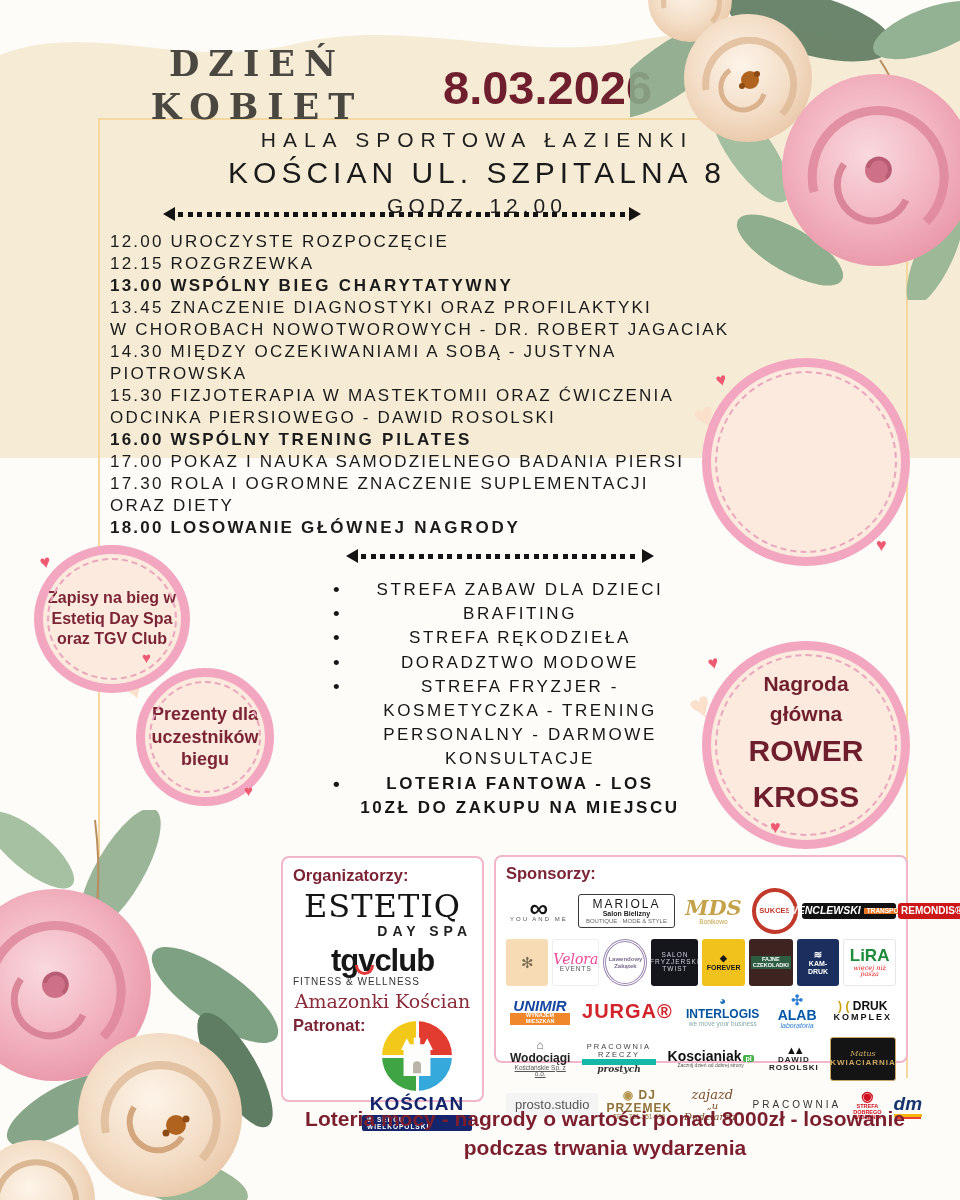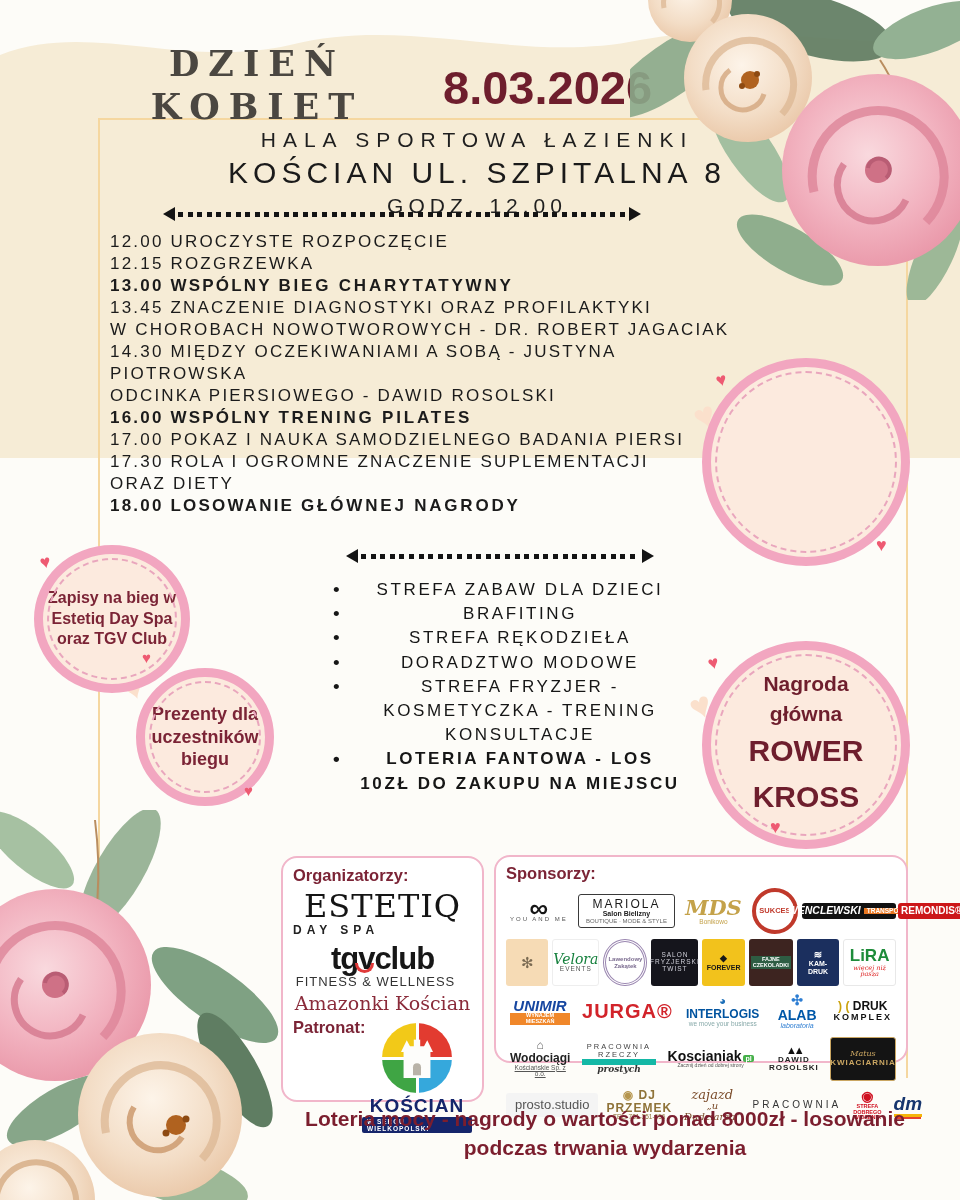--- a/index.html
+++ b/index.html
@@ -58,32 +58,32 @@
   .bub-nagroda{left:702px;top:641px;width:190px;height:190px}
   .nag-small{font-size:21px;line-height:1.4;color:#6e1e2d}
   .nag-big{font-size:30px;line-height:1.55;color:#6e1e2d;font-weight:800}
 
   
   .heart{position:absolute;z-index:5;color:#ee5a72;font-size:18px;line-height:1}
   .heart::before{content:"♥"}
   .heart.cream{color:#fbe0cc;font-size:36px;z-index:3}
 
   
-  .panel{position:absolute;background:#fff;border:2px solid #f1b6ca;border-radius:16px;z-index:4;box-sizing:border-box}
+  .panel{position:absolute;background:#fff;border:2px solid #f1b6ca;border-radius:8px;z-index:4;box-sizing:border-box}
   .panel-org{left:281px;top:856px;width:203px;height:246px;padding:8px 10px}
   .panel-sp{left:494px;top:855px;width:414px;height:208px;padding:7px 10px}
   .panel-label{font-size:16.5px;font-weight:700;color:#7b2436}
 
   
   .estetiq{font-family:"DejaVu Serif",serif;font-size:32px;letter-spacing:1px;color:#141414;text-align:center;margin-top:2px}
-  .estetiq-sub{display:block;text-align:left;font-size:12px;font-weight:700;letter-spacing:5px;color:#222;margin-top:-2px}
+  .estetiq-sub{display:block;text-align:right;font-size:14px;font-weight:700;letter-spacing:5px;color:#222;margin-top:-2px}
   .tgv{ text-align:center;margin-top:4px}
   .tgv-main{position:relative;font-size:31px;font-weight:800;letter-spacing:-1px;color:#171717}
   .tgv-main::after{content:"";position:absolute;left:24px;bottom:3px;width:13px;height:7px;border:3px solid #e03a3a;border-top:none;border-radius:0 0 10px 10px}
-  .tgv-sub{display:block;text-align:center;font-size:13px;letter-spacing:1px;color:#333;margin-top:-3px;padding-right:14px}
+  .tgv-sub{display:block;text-align:left;font-size:10px;letter-spacing:1px;color:#333;margin-top:-3px;padding-right:14px}
   .amazonki{font-family:"DejaVu Serif",serif;font-size:19px;color:#8a2b3a;text-align:center;margin-top:3px}
   .patronat{margin-top:4px}
   .crest-wrap{display:flex;flex-direction:column;align-items:center;width:110px;margin:-14px 0 0 auto}
   .crest{position:relative;width:70px;height:70px;border-radius:50%;
          background:conic-gradient(#e23b30 0 25%,#35a8dc 25% 50%,#3fa544 50% 75%,#f2c918 75% 100%)}
   .crest-cross{position:absolute;inset:0;background:
        linear-gradient(#fff,#fff) center/100% 3px no-repeat,
        linear-gradient(#fff,#fff) center/3px 100% no-repeat}
   .castle{position:absolute;left:50%;top:50%;transform:translate(-50%,-52%);width:32px;height:42px;background:#fdfdfb;
           clip-path:polygon(8% 100%,8% 38%,0% 38%,18% 10%,28% 24%,40% 24%,40% 8%,60% 8%,60% 24%,72% 24%,82% 10%,100% 38%,92% 38%,92% 100%)}
@@ -114,21 +114,21 @@
   .sukces .sp-main{font-size:7.5px}
   .wenc{background:#111;color:#fff;width:100%;flex-direction:row;gap:3px;padding:1px 3px}
   .wenc .sp-main{font-style:italic;font-size:10.5px}
   .wenc .sp-sub{background:#e87722;color:#fff;padding:0 3px;font-size:6.5px;font-weight:700}
   .remondis{background:#cc1719;width:78%;padding:1px 3px}
   .remondis .sp-main{color:#fff;font-size:10px}
   .sanitech .sp-main{color:#9a9a9a;font-size:11px;letter-spacing:2px;font-weight:400}
   .beige{background:#f6dbb5;color:#7a6a52}
   .beige .sp-main{font-size:15px;font-weight:400}
   .velora{border:1px solid #eee}
-  .velora .sp-main{font-family:"DejaVu Serif",serif;font-style:italic;font-size:14px;font-weight:400;color:#15803d}
+  .velora .sp-main{font-family:"DejaVu Serif",serif;font-style:italic;font-size:14px;font-weight:400;color:#ec4899}
   .velora .sp-sub{letter-spacing:1px}
   .wreath{border-radius:50%;border:3px double #9a86b0;color:#7a6b8f}
   .wreath .sp-main{font-size:6px;font-weight:600}
   .darktile{background:#15151c;color:#cfcfd8}
   .darktile .sp-main{font-size:6.5px;letter-spacing:1px;font-weight:400}
   .forever{background:#f2c21c;color:#171717}
   .forever .sp-main{font-size:7px}
   .forever .sp-main::before{content:"◆";display:block;font-size:9px}
   .choco{background:#3d2420}
   .choco .sp-main{background:#2e5d43;color:#fff;font-size:5.5px;padding:1px 2px}
@@ -299,35 +299,37 @@
   </div>
 
 <div class="sched">
     <div class="sched-line"><span>12.00 UROCZYSTE ROZPOCZĘCIE</span></div>
     <div class="sched-line"><span>12.15 ROZGRZEWKA</span></div>
     <div class="sched-line" style="font-weight: 800;"><span>13.00 WSPÓLNY </span><b>BIEG CHARYTATYWNY</b></div>
     <div class="sched-line"><span>13.45 ZNACZENIE DIAGNOSTYKI ORAZ PROFILAKTYKI</span></div>
     <div class="sched-line"><span>W CHOROBACH NOWOTWOROWYCH - DR. ROBERT JAGACIAK</span></div>
     <div class="sched-line"><span>14.30 MIĘDZY OCZEKIWANIAMI A SOBĄ - JUSTYNA</span></div>
     <div class="sched-line"><span>PIOTROWSKA</span></div>
+    <div class="sched-line"><span>15.30 FIZJOTERAPIA W MASTEKTOMII ORAZ ĆWICZENIA</span></div>
     <div class="sched-line"><span>ODCINKA PIERSIOWEGO - DAWID ROSOLSKI</span></div>
     <div class="sched-line" style="font-weight: 800;"><span>16.00 WSPÓLNY </span><b>TRENING PILATES</b></div>
     <div class="sched-line"><span>17.00 POKAZ I NAUKA SAMODZIELNEGO BADANIA PIERSI</span></div>
     <div class="sched-line"><span>17.30 ROLA I OGROMNE ZNACZENIE SUPLEMENTACJI</span></div>
     <div class="sched-line"><span>ORAZ DIETY</span></div>
     <div class="sched-line" style="font-weight: 800;"><span>18.00 LOSOWANIE </span><b>GŁÓWNEJ NAGRODY</b></div>
   </div>
 
 <div class="attr">
     <div class="attr-line dotted"><span>STREFA ZABAW DLA DZIECI</span></div>
     <div class="attr-line dotted"><span>BRAFITING</span></div>
     <div class="attr-line dotted"><span>STREFA RĘKODZIEŁA</span></div>
     <div class="attr-line dotted"><span>DORADZTWO MODOWE</span></div>
     <div class="attr-line dotted"><span>STREFA FRYZJER -</span></div>
     <div class="attr-line"><span>KOSMETYCZKA - TRENING</span></div>
+    <div class="attr-line"><span>PERSONALNY - DARMOWE</span></div>
     <div class="attr-line"><span>KONSULTACJE</span></div>
     <div class="attr-line dotted" style="font-weight: 800;"><span>LOTERIA FANTOWA - LOS</span></div>
     <div class="attr-line" style="font-weight: 800;"><span>10ZŁ DO ZAKUPU NA MIEJSCU</span></div>
   </div>
 
 <div class="bubble bub-strefa">
     <div class="strefa-line"></div>
     <div class="strefa-line"></div>
     <div class="strefa-line"></div>
   </div>

